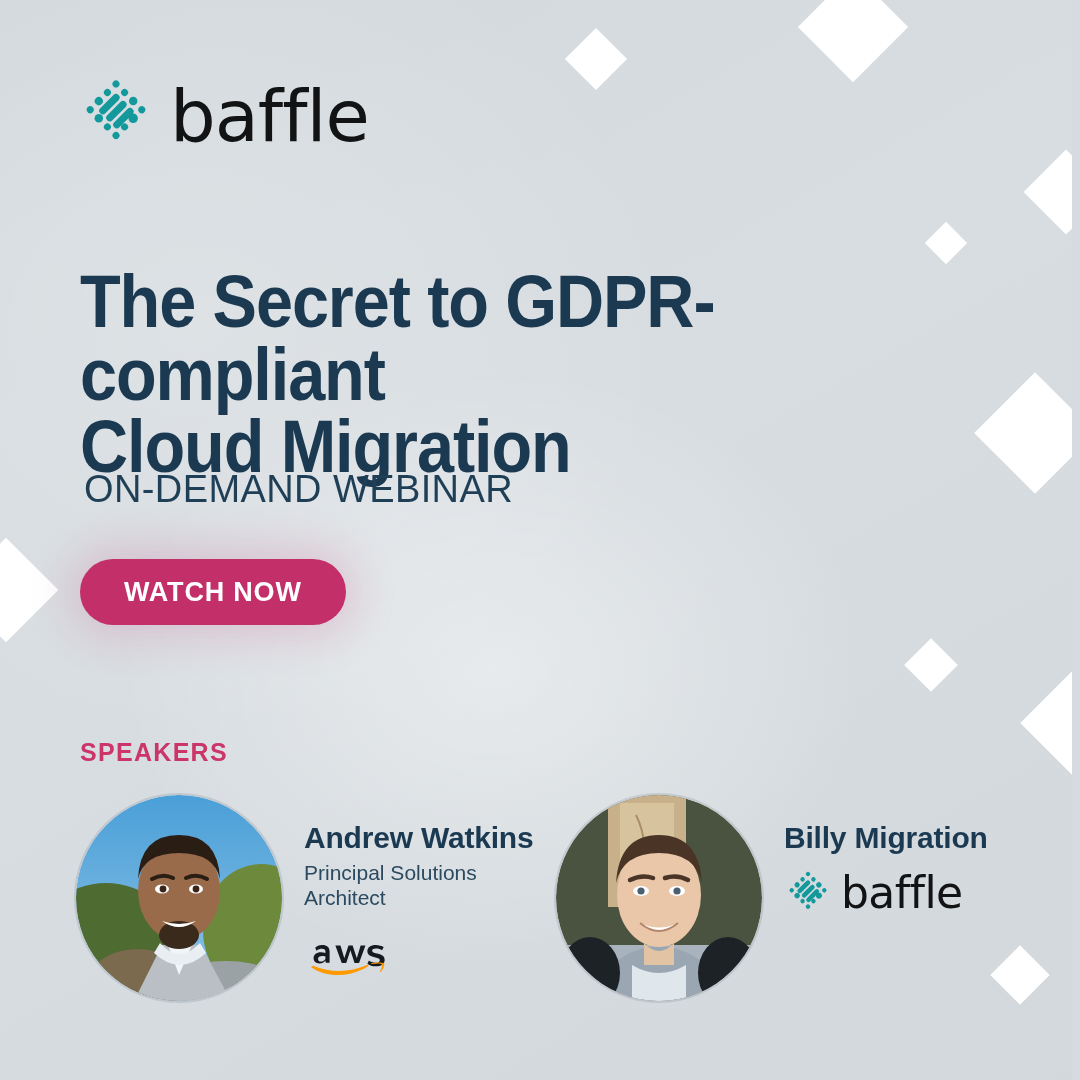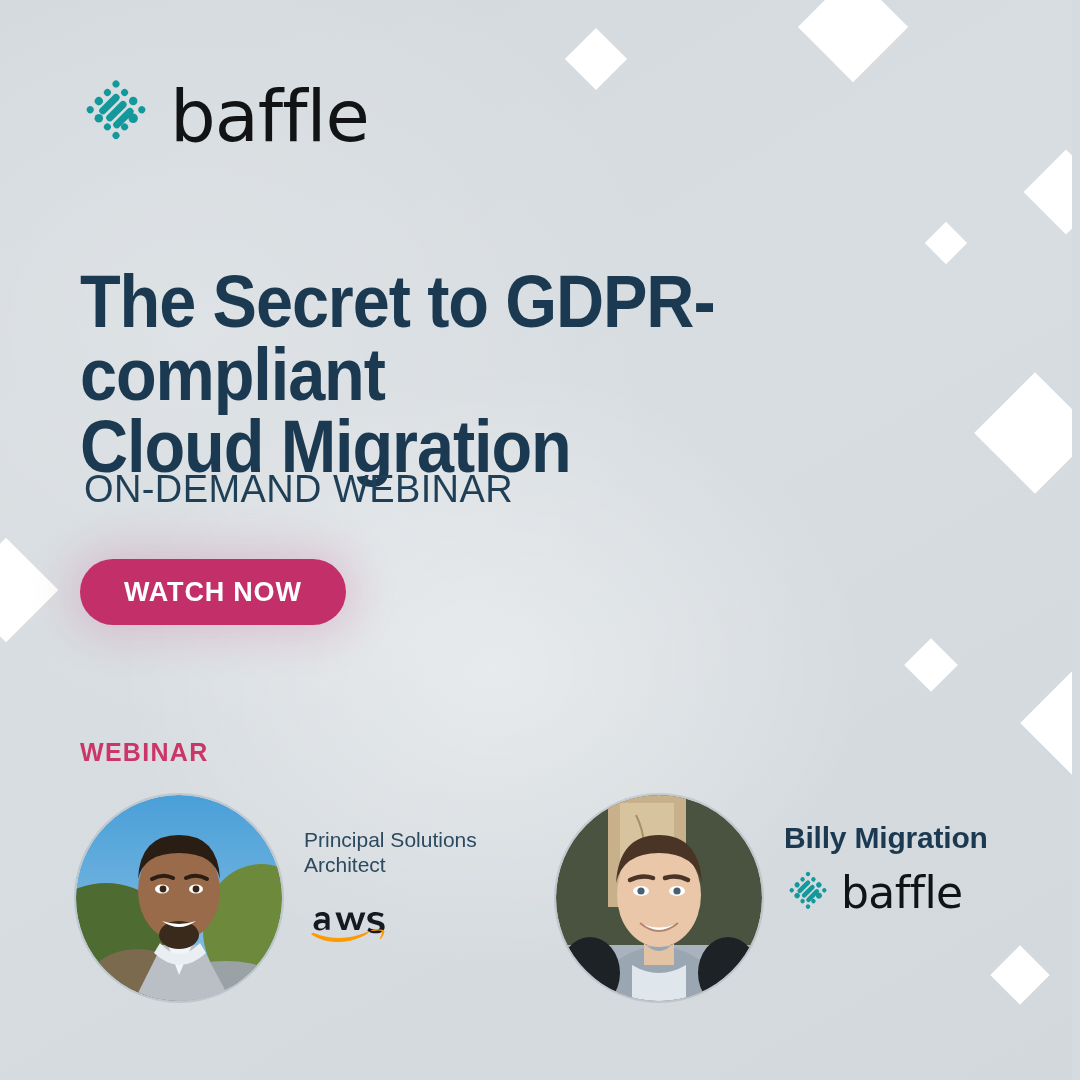--- a/index.html
+++ b/index.html
@@ -216,21 +216,21 @@
 
   <div class="headline">The Secret to GDPR-compliant
 Cloud Migration</div>
 
   <div class="kicker">ON-DEMAND WEBINAR</div>
 
   <div class="cta-wrap">
     <button class="cta">WATCH NOW</button>
   </div>
 
-  <div class="speakers-label">WEBINAR</div>
+  <div class="speakers-label">SPEAKERS</div>
 
   <div class="speakers-row">
 
     <div class="speaker">
       <div class="avatar">
         <svg width="206" height="206" viewBox="0 0 206 206" aria-hidden="true">
           <defs>
             <clipPath id="c1">
                 <circle cx="103" cy="103" r="103"></circle>
               </clipPath>
@@ -255,20 +255,21 @@
             <ellipse cx="120" cy="94" rx="7" ry="4.5" fill="#ffffff"></ellipse>
             <circle cx="87" cy="94" r="3.4" fill="#3a2416"></circle>
             <circle cx="120" cy="94" r="3.4" fill="#3a2416"></circle>
             <path d="M76 84 q11 -6 21 -1" stroke="#2a1d14" stroke-width="4" fill="none" stroke-linecap="round"></path>
             <path d="M110 83 q11 -5 21 1" stroke="#2a1d14" stroke-width="4" fill="none" stroke-linecap="round"></path>
             <path d="M86 126 q17 12 34 0 q-17 6 -34 0 Z" fill="#ffffff"></path>
           </g>
         </svg>
       </div>
       <div class="sp-info">
+        <div class="sp-name">Andrew Watkins</div>
         <div class="sp-title">Principal Solutions
 Architect</div>
         <div class="sp-logo">
           <svg width="96" height="52" viewBox="0 0 300 160" aria-hidden="true">
             <g fill="#16191f">
               <path d="M57 64c-10 0-18 4-22 9l4 9c5-4 11-6 17-6 8 0 11 3 11 9v4c-4-1-9-2-14-2-14 0-23 7-23 18 0 10 7 17 18 17 8 0 15-3 19-9l1 7h12V85c0-14-8-21-23-21zm10 44c-3 5-9 8-14 8-6 0-9-3-9-8 0-6 5-9 13-9 4 0 7 0 10 1z"></path>
               <path d="M98 66l20 55h14l13-40 13 40h14l20-55h-15l-12 40-13-40h-13l-13 40-12-40z"></path>
               <path d="M224 64c-16 0-26 8-26 19 0 10 6 15 20 19l8 2c8 2 11 4 11 8 0 5-5 8-13 8-9 0-16-3-21-7l-5 10c6 5 16 8 26 8 17 0 28-8 28-20 0-10-6-15-20-19l-8-2c-8-2-11-4-11-8 0-5 4-7 12-7 8 0 14 2 19 6l5-10c-6-4-15-7-25-7z"></path>
             </g>
             <path d="M22 134c44 30 108 32 158 8 7-3 14-7 20-11 3-2 1-6-3-4-53 23-113 25-166 3-4-2-6 2-9 4z" fill="#ff9900"></path>

